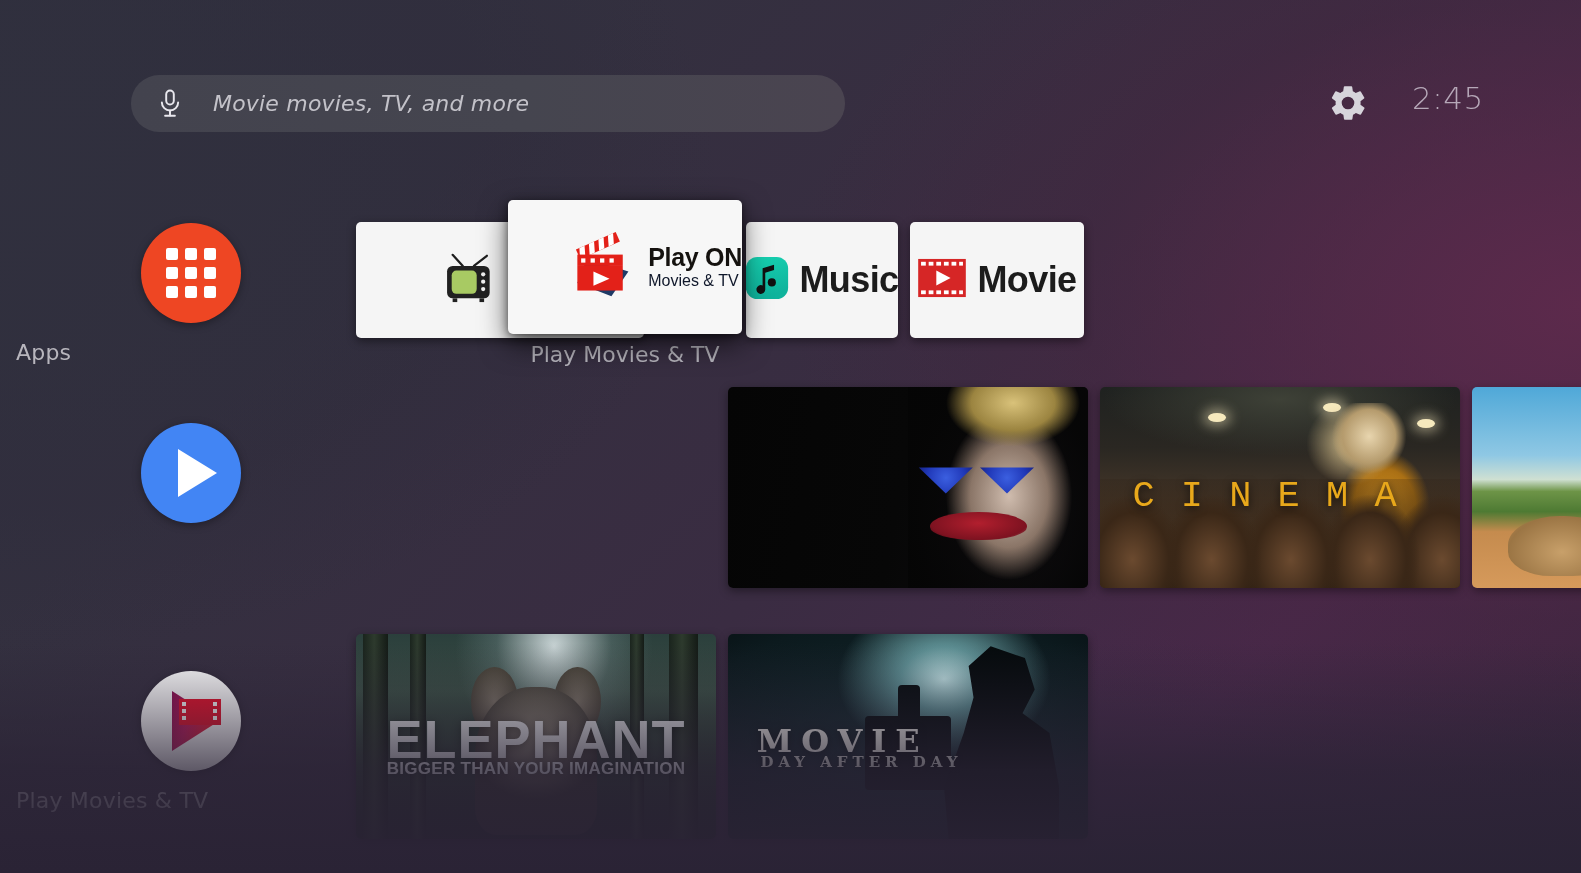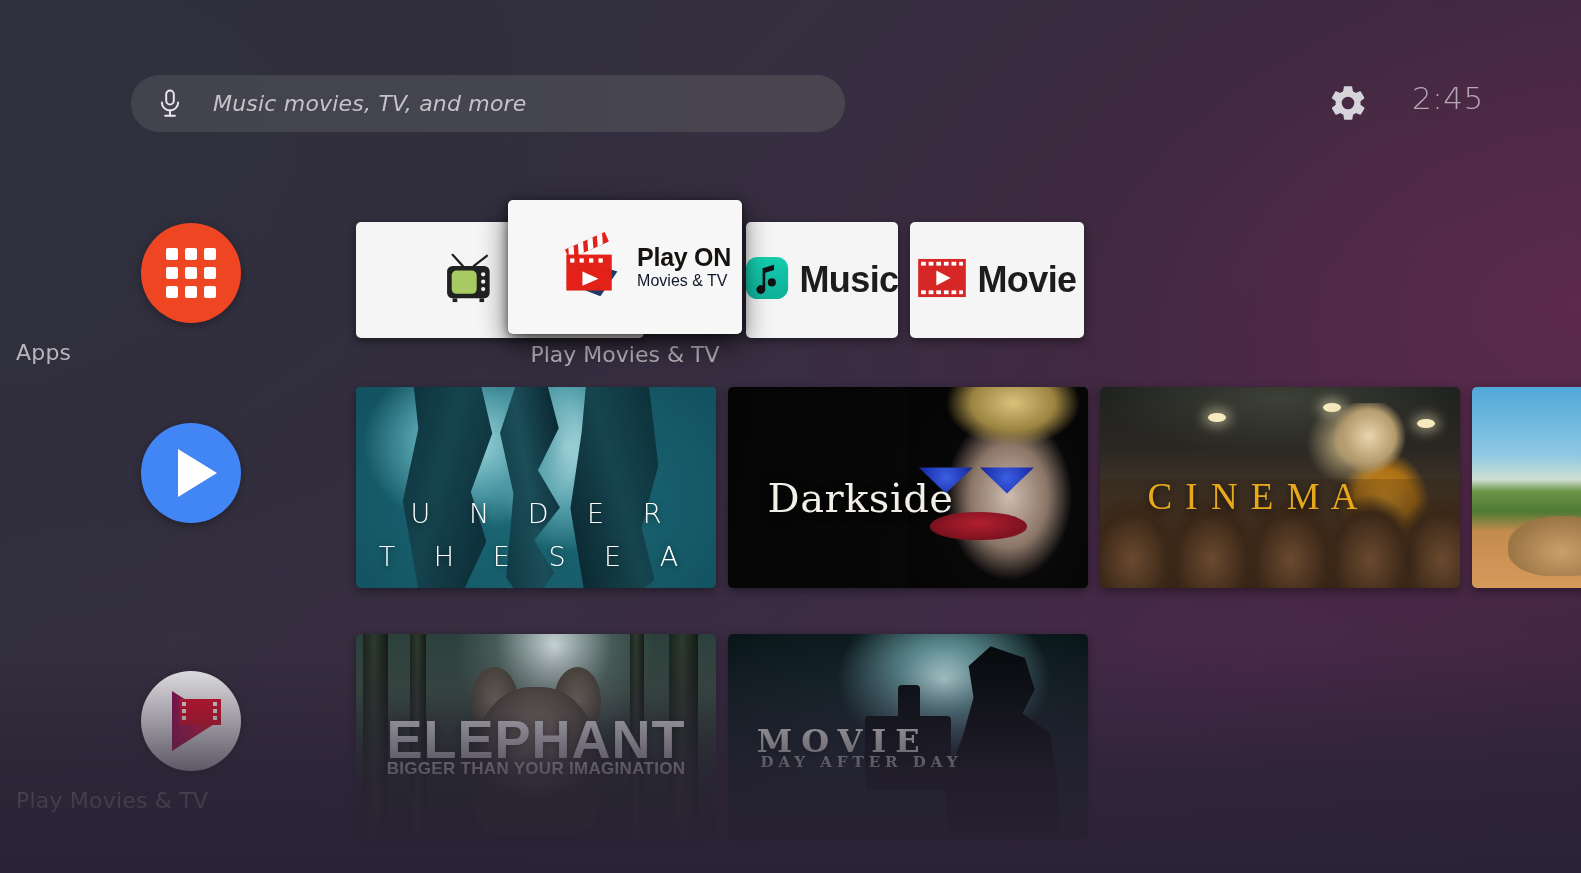--- a/index.html
+++ b/index.html
@@ -144,21 +144,21 @@
 
   .app-card.focused {
     left: 508px;
     top: 200px;
     width: 234px;
     height: 134px;
     background: #f7f7f7;
     border-radius: 5px;
     box-shadow: 0 10px 28px rgba(0,0,0,0.62), 0 2px 8px rgba(0,0,0,0.5);
     z-index: 6;
-    justify-content: center;
+    justify-content: flex-end;
     padding-left: 34px;
   }
 
   .card-inner { display: flex; align-items: center; gap: 10px; }
 
   .label-dark {
     font-size: 36px;
     font-weight: 700;
     color: #1c1c1c;
     font-family: "Liberation Sans", sans-serif;
@@ -288,24 +288,23 @@
     position: absolute; right: 8%; top: 8%; width: 36%; height: 92%;
     background:
       radial-gradient(ellipse 34% 24% at 52% 18%, #e8d5ae 0%, #b59b6d 60%, rgba(80,64,40,0) 85%),
       radial-gradient(ellipse 46% 30% at 38% 22%, #d9c38e 0%, rgba(150,122,70,0) 75%),
       radial-gradient(ellipse 40% 34% at 64% 56%, #dd9a27 0%, #a96f14 60%, rgba(100,64,10,0) 88%);
   }
   .cin-title {
     position: absolute; left: 9%; top: 44%;
     color: #e8a81b;
     font-size: 37px;
-    font-family: Liberation Serif, serif;
+    font-family: Liberation Mono, monospace;
     letter-spacing: 2px;
     text-shadow: 0 2px 8px rgba(0,0,0,0.7);
-    margin-left: 15px;
   }
 
   
   .art-dog {
     background:
       linear-gradient(to bottom, #4fa8d8 0%, #8fc8e4 34%, #cfe0d2 46%, #6d9447 52%, #4e7a33 62%, #c58b4e 72%, #d69a5b 100%);
   }
   .dog-shape {
     position: absolute; left: 10%; bottom: 6%; width: 30%; height: 30%;
     background: radial-gradient(ellipse at 50% 60%, #c8a06a 0%, #9b7544 70%, rgba(90,66,36,0) 100%);
@@ -401,21 +400,21 @@
 
     <div class="search-pill">
       <span class="mic-icon">
         <svg viewBox="0 0 24 28" width="26" height="32">
           <rect x="8.5" y="1.5" width="7" height="13" rx="3.5" fill="none" stroke="#e9e8ee" stroke-width="1.8"></rect>
           <path d="M4.5 12.5 a7.5 7.5 0 0 0 15 0" fill="none" stroke="#e9e8ee" stroke-width="1.8" stroke-linecap="round"></path>
           <line x1="12" y1="20" x2="12" y2="24.5" stroke="#e9e8ee" stroke-width="1.8" stroke-linecap="round"></line>
           <line x1="7.5" y1="24.8" x2="16.5" y2="24.8" stroke="#e9e8ee" stroke-width="1.8" stroke-linecap="round"></line>
         </svg>
       </span>
-      <span class="search-placeholder">Music movies, TV, and more</span>
+      <span class="search-placeholder">Movie movies, TV, and more</span>
     </div>
 
     <span class="gear-icon">
       <svg viewBox="0 0 24 24" width="42" height="42">
         <path fill="#d6d4db" d="M19.14 12.94a7.07 7.07 0 0 0 .06-.94 7.07 7.07 0 0 0-.06-.94l2.03-1.58a.49.49 0 0 0 .12-.61l-1.92-3.32a.49.49 0 0 0-.59-.22l-2.39.96a7.03 7.03 0 0 0-1.62-.94l-.36-2.54a.48.48 0 0 0-.48-.41h-3.84a.48.48 0 0 0-.48.41l-.36 2.54c-.59.24-1.13.56-1.62.94l-2.39-.96a.49.49 0 0 0-.59.22L2.83 8.87a.49.49 0 0 0 .12.61l2.03 1.58c-.04.31-.06.62-.06.94s.02.63.06.94l-2.03 1.58a.49.49 0 0 0-.12.61l1.92 3.32c.12.21.37.29.59.22l2.39-.96c.49.38 1.03.7 1.62.94l.36 2.54c.04.24.24.41.48.41h3.84c.24 0 .44-.17.48-.41l.36-2.54c.59-.24 1.13-.56 1.62-.94l2.39.96c.22.07.47-.01.59-.22l1.92-3.32a.49.49 0 0 0-.12-.61zM12 15.6A3.6 3.6 0 1 1 15.6 12 3.6 3.6 0 0 1 12 15.6"></path>
       </svg>
     </span>
 
     <span class="clock">2:45</span>
   </div>
@@ -569,40 +568,28 @@
           <span class="playon-sub">Movies &amp; TV</span>
         </span>
       </span>
     </div>
 
     <div class="focus-label">Play Movies &amp; TV</div>
   </div>
 
   <div class="content">
 
-    <div class="media-card mc-r1 mc-c1">
-      <div class="art art-sea">
-        <div class="sea-rock-l"></div>
-        <div class="sea-rock-m"></div>
-        <div class="sea-rock-r"></div>
-      </div>
-      <div class="sea-title">
-        <span>U N D E R</span><br>
-        <span>T H E S E A</span>
-      </div>
-    </div>
 
     <div class="media-card mc-r1 mc-c2">
       <div class="art art-dark">
         <div class="dk-face"></div>
         <div class="dk-eye l"></div>
         <div class="dk-eye r"></div>
         <div class="dk-mouth"></div>
       </div>
-      <div class="dk-title">Darkside</div>
     </div>
 
     <div class="media-card mc-r1 mc-c3">
       <div class="art art-cinema">
         <div class="cin-light" style="left:30%; top:13%;"></div>
         <div class="cin-light" style="left:62%; top:8%;"></div>
         <div class="cin-light" style="left:88%; top:16%;"></div>
         <div class="cin-person"></div>
         <div class="cin-seats"></div>
       </div>

